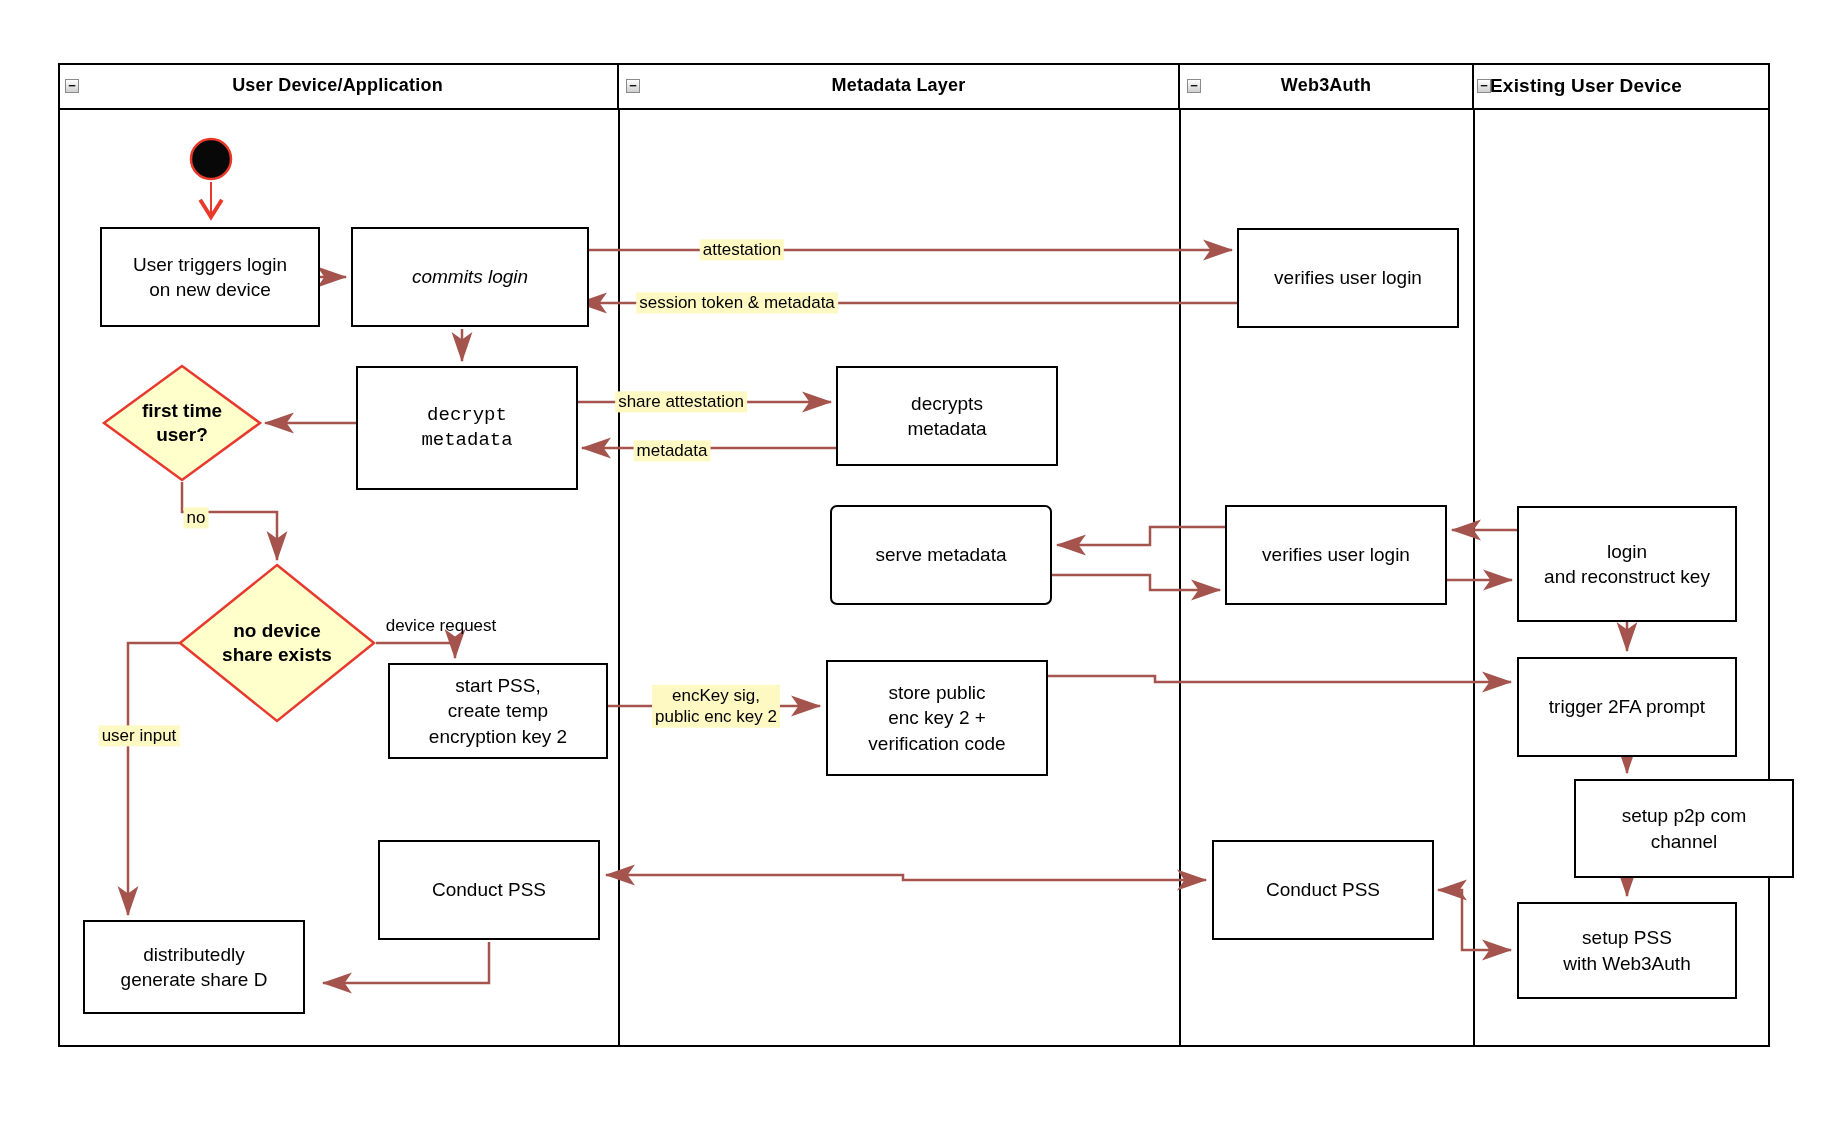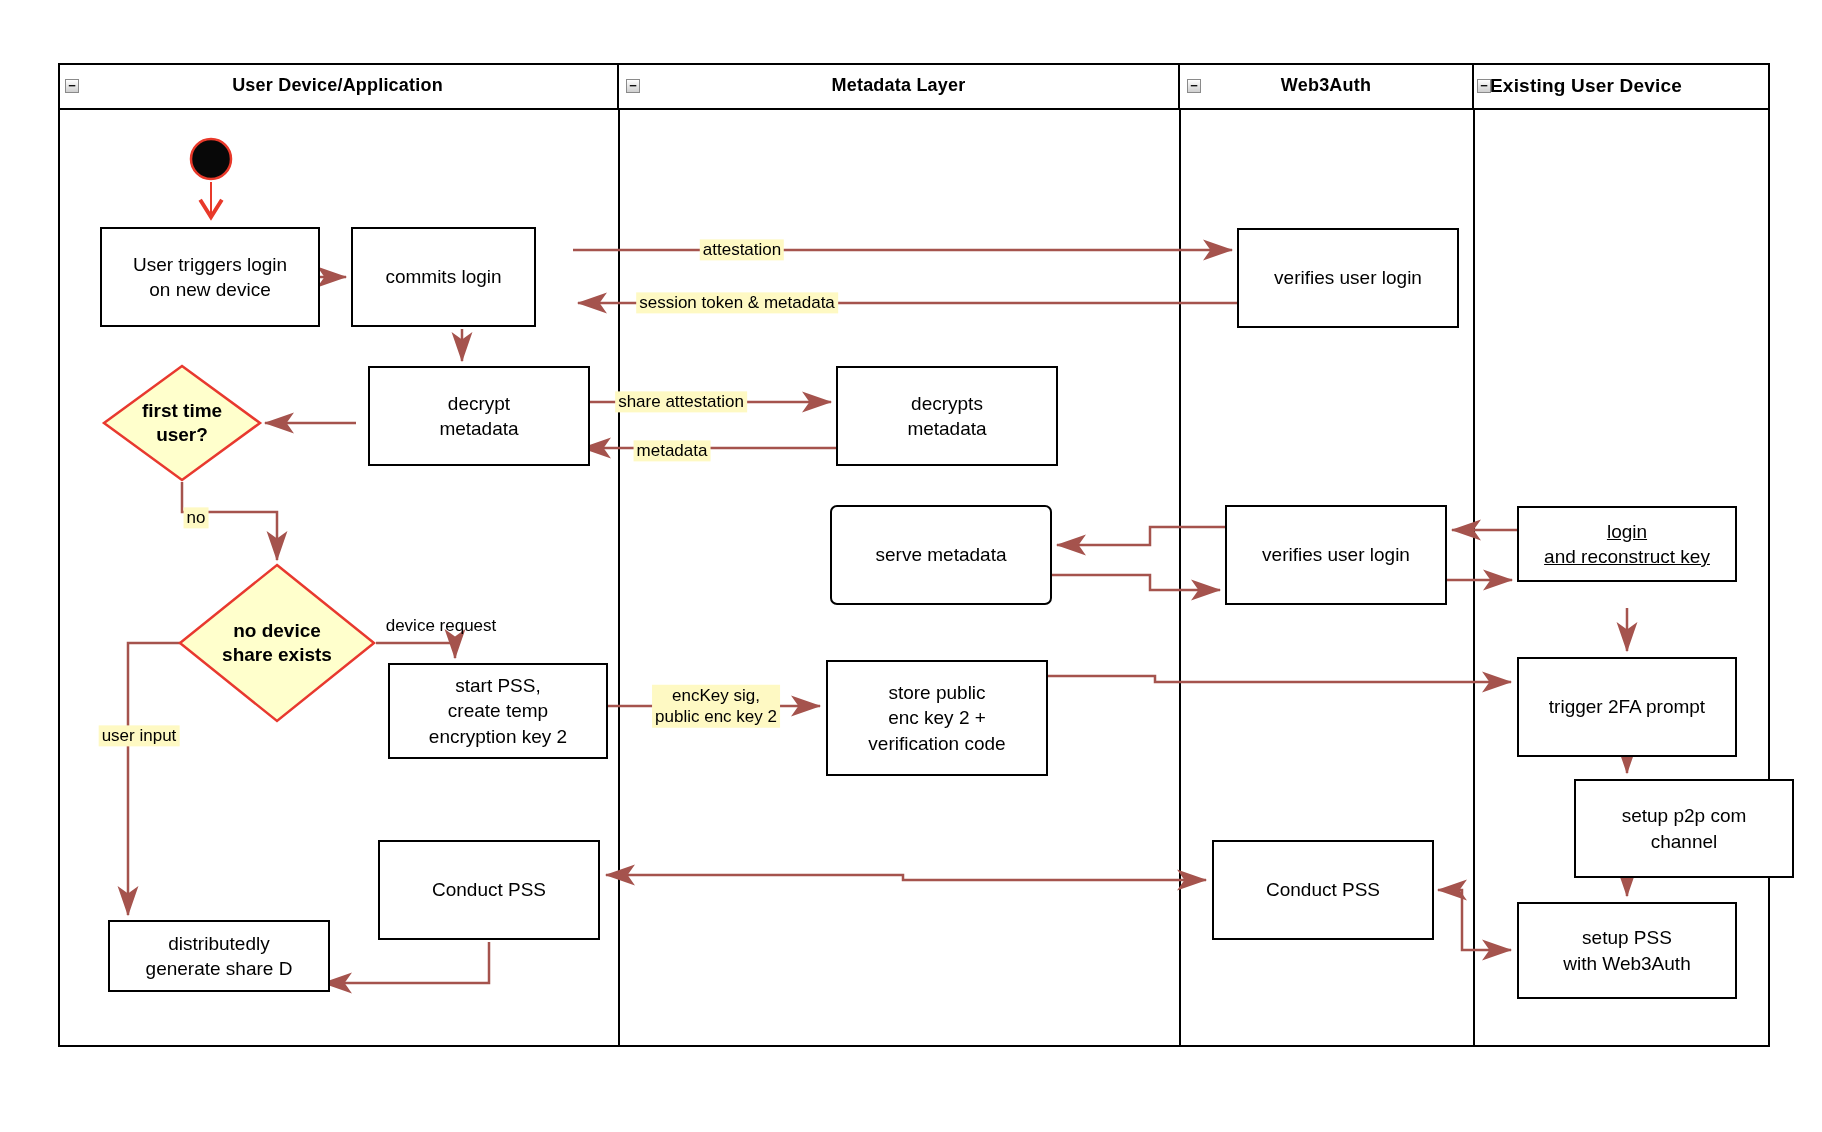--- a/index.html
+++ b/index.html
@@ -120,46 +120,46 @@
       <path d="M1438,890 H1462 V950 H1511" marker-start="url(#triStart)" marker-end="url(#triEnd)"></path>
       <path d="M489,942 V983 H323" marker-end="url(#triEnd)"></path>
     </g>
 
     <polygon points="182,366 260,423 182,480 104,423" fill="#ffffcc" stroke="#e8392f" stroke-width="2.5"></polygon>
     <polygon points="277,565 374,643 277,721 180,643" fill="#ffffcc" stroke="#e8392f" stroke-width="2.5"></polygon>
   </svg>
 
   <div class="node" style="left:100px;top:227px;width:220px;height:100px;">User triggers login
 on new device</div>
-  <div class="node" style="left:351px;top:227px;width:185px;height:100px;">commits login</div>
-  <div class="node" style="left:368px;top:366px;width:222px;height:100px;">decrypt
+  <div class="node" style="left:351px;top:227px;width:238px;height:100px;font-style:italic;">commits login</div>
+  <div class="node" style="left:356px;top:366px;width:222px;height:124px;font-family:Liberation Mono, monospace;">decrypt
 metadata</div>
   <div class="diamond-label" style="left:112px;top:391px;width:140px;height:64px;">first time
 user?</div>
   <div class="diamond-label" style="left:182px;top:611px;width:190px;height:64px;">no device
 share exists</div>
   <div class="node" style="left:388px;top:663px;width:220px;height:96px;">start PSS,
 create temp
 encryption key 2</div>
   <div class="node" style="left:378px;top:840px;width:222px;height:100px;">Conduct PSS</div>
-  <div class="node" style="left:108px;top:920px;width:222px;height:72px;">distributedly
+  <div class="node" style="left:83px;top:920px;width:222px;height:94px;">distributedly
 generate share D</div>
 
   <div class="node" style="left:836px;top:366px;width:222px;height:100px;">decrypts
 metadata</div>
   <div class="node" style="left:830px;top:505px;width:222px;height:100px;border-radius:7px;">serve metadata</div>
   <div class="node" style="left:826px;top:660px;width:222px;height:116px;">store public
 enc key 2 +
 verification code</div>
 
   <div class="node" style="left:1237px;top:228px;width:222px;height:100px;">verifies user login</div>
   <div class="node" style="left:1225px;top:505px;width:222px;height:100px;">verifies user login</div>
   <div class="node" style="left:1212px;top:840px;width:222px;height:100px;">Conduct PSS</div>
 
-  <div class="node" style="left:1517px;top:506px;width:220px;height:76px;text-decoration:underline;">login
+  <div class="node" style="left:1517px;top:506px;width:220px;height:116px;">login
 and reconstruct key</div>
   <div class="node" style="left:1517px;top:657px;width:220px;height:100px;">trigger 2FA prompt</div>
   <div class="node" style="left:1574px;top:779px;width:220px;height:99px;">setup p2p com
 channel</div>
   <div class="node" style="left:1517px;top:902px;width:220px;height:97px;">setup PSS
 with Web3Auth</div>
 
   <span class="edge-label" style="left:742px;top:250px;">attestation</span>
   <span class="edge-label" style="left:737px;top:303px;">session token &amp; metadata</span>
   <span class="edge-label" style="left:681px;top:402px;">share attestation</span>

